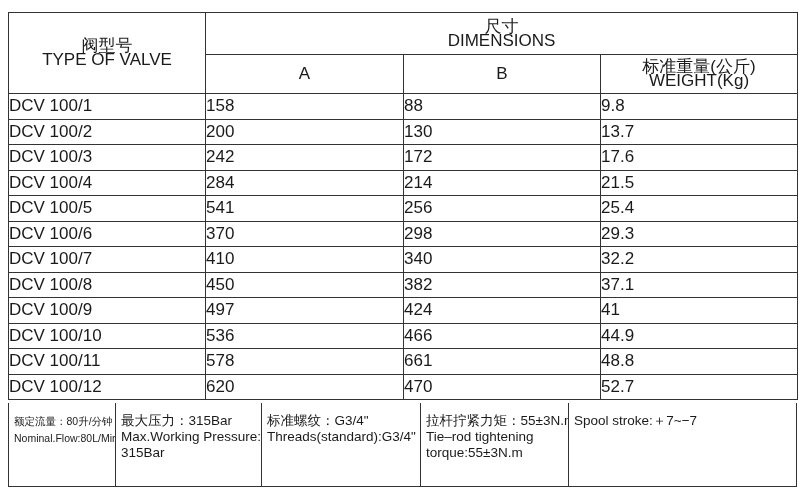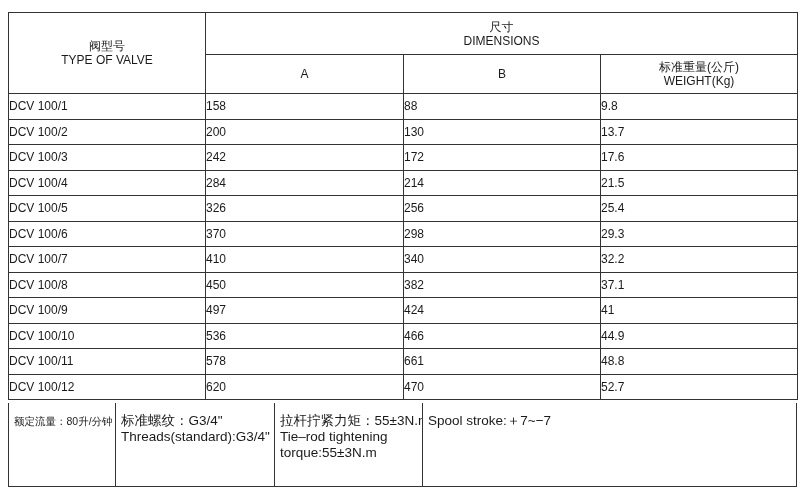--- a/index.html
+++ b/index.html
@@ -7,21 +7,21 @@
     width: 801px; height: 499px; position: relative; overflow: hidden;
     font-family: "Liberation Sans", "DejaVu Sans", sans-serif; color: #1a1a1a;
   }
   table.spec {
     position: absolute; left: 8px; top: 12px;
     width: 789px; border-collapse: collapse; table-layout: fixed;
     font-stretch: condensed;
   }
   table.spec td, table.spec th {
     border: 1.5px solid #333; font-weight: normal;
-    font-size: 12px; padding: 0; line-height: 14px;
+    font-size: 17px; padding: 0; line-height: 14px;
   }
   .hdr-valve { height: 80px; margin-left: 36px; }
   .hdr-dim { height: 40px; }
   .hdr-sub { height: 37px; }
   tr.data td { height: 24.5px; }
   .footer {
     position: absolute; left: 8px; top: 403px; width: 789px; height: 84px;
     display: flex; border: 1.5px solid #333; border-top: none; box-sizing: border-box;
   }
   .fcell {
@@ -83,21 +83,21 @@
         <td>17.6</td>
       </tr>
       <tr class="data">
         <td>DCV 100/4</td>
         <td>284</td>
         <td>214</td>
         <td>21.5</td>
       </tr>
       <tr class="data">
         <td>DCV 100/5</td>
-        <td>326</td>
+        <td>541</td>
         <td>256</td>
         <td>25.4</td>
       </tr>
       <tr class="data">
         <td>DCV 100/6</td>
         <td>370</td>
         <td>298</td>
         <td>29.3</td>
       </tr>
       <tr class="data">
@@ -135,20 +135,26 @@
         <td>620</td>
         <td>470</td>
         <td>52.7</td>
       </tr>
     </tbody>
 </table>
 
 <div class="footer">
   <div class="fcell fsmall" style="width:107px">
     <span class="line">额定流量：80升/分钟</span>
+    <span class="line">Nominal.Flow:80L/Min</span>
+  </div>
+  <div class="fcell flarge" style="width:146px">
+    <span class="line">最大压力：315Bar</span>
+    <span class="line">Max.Working Pressure:</span>
+    <span class="line">315Bar</span>
   </div>
   <div class="fcell flarge" style="width:159px">
     <span class="line">标准螺纹：G3/4"</span>
     <span class="line">Threads(standard):G3/4"</span>
   </div>
   <div class="fcell flarge" style="width:148px">
     <span class="line">拉杆拧紧力矩：55±3N.m</span>
     <span class="line">Tie–rod tightening</span>
     <span class="line">torque:55±3N.m</span>
   </div>

